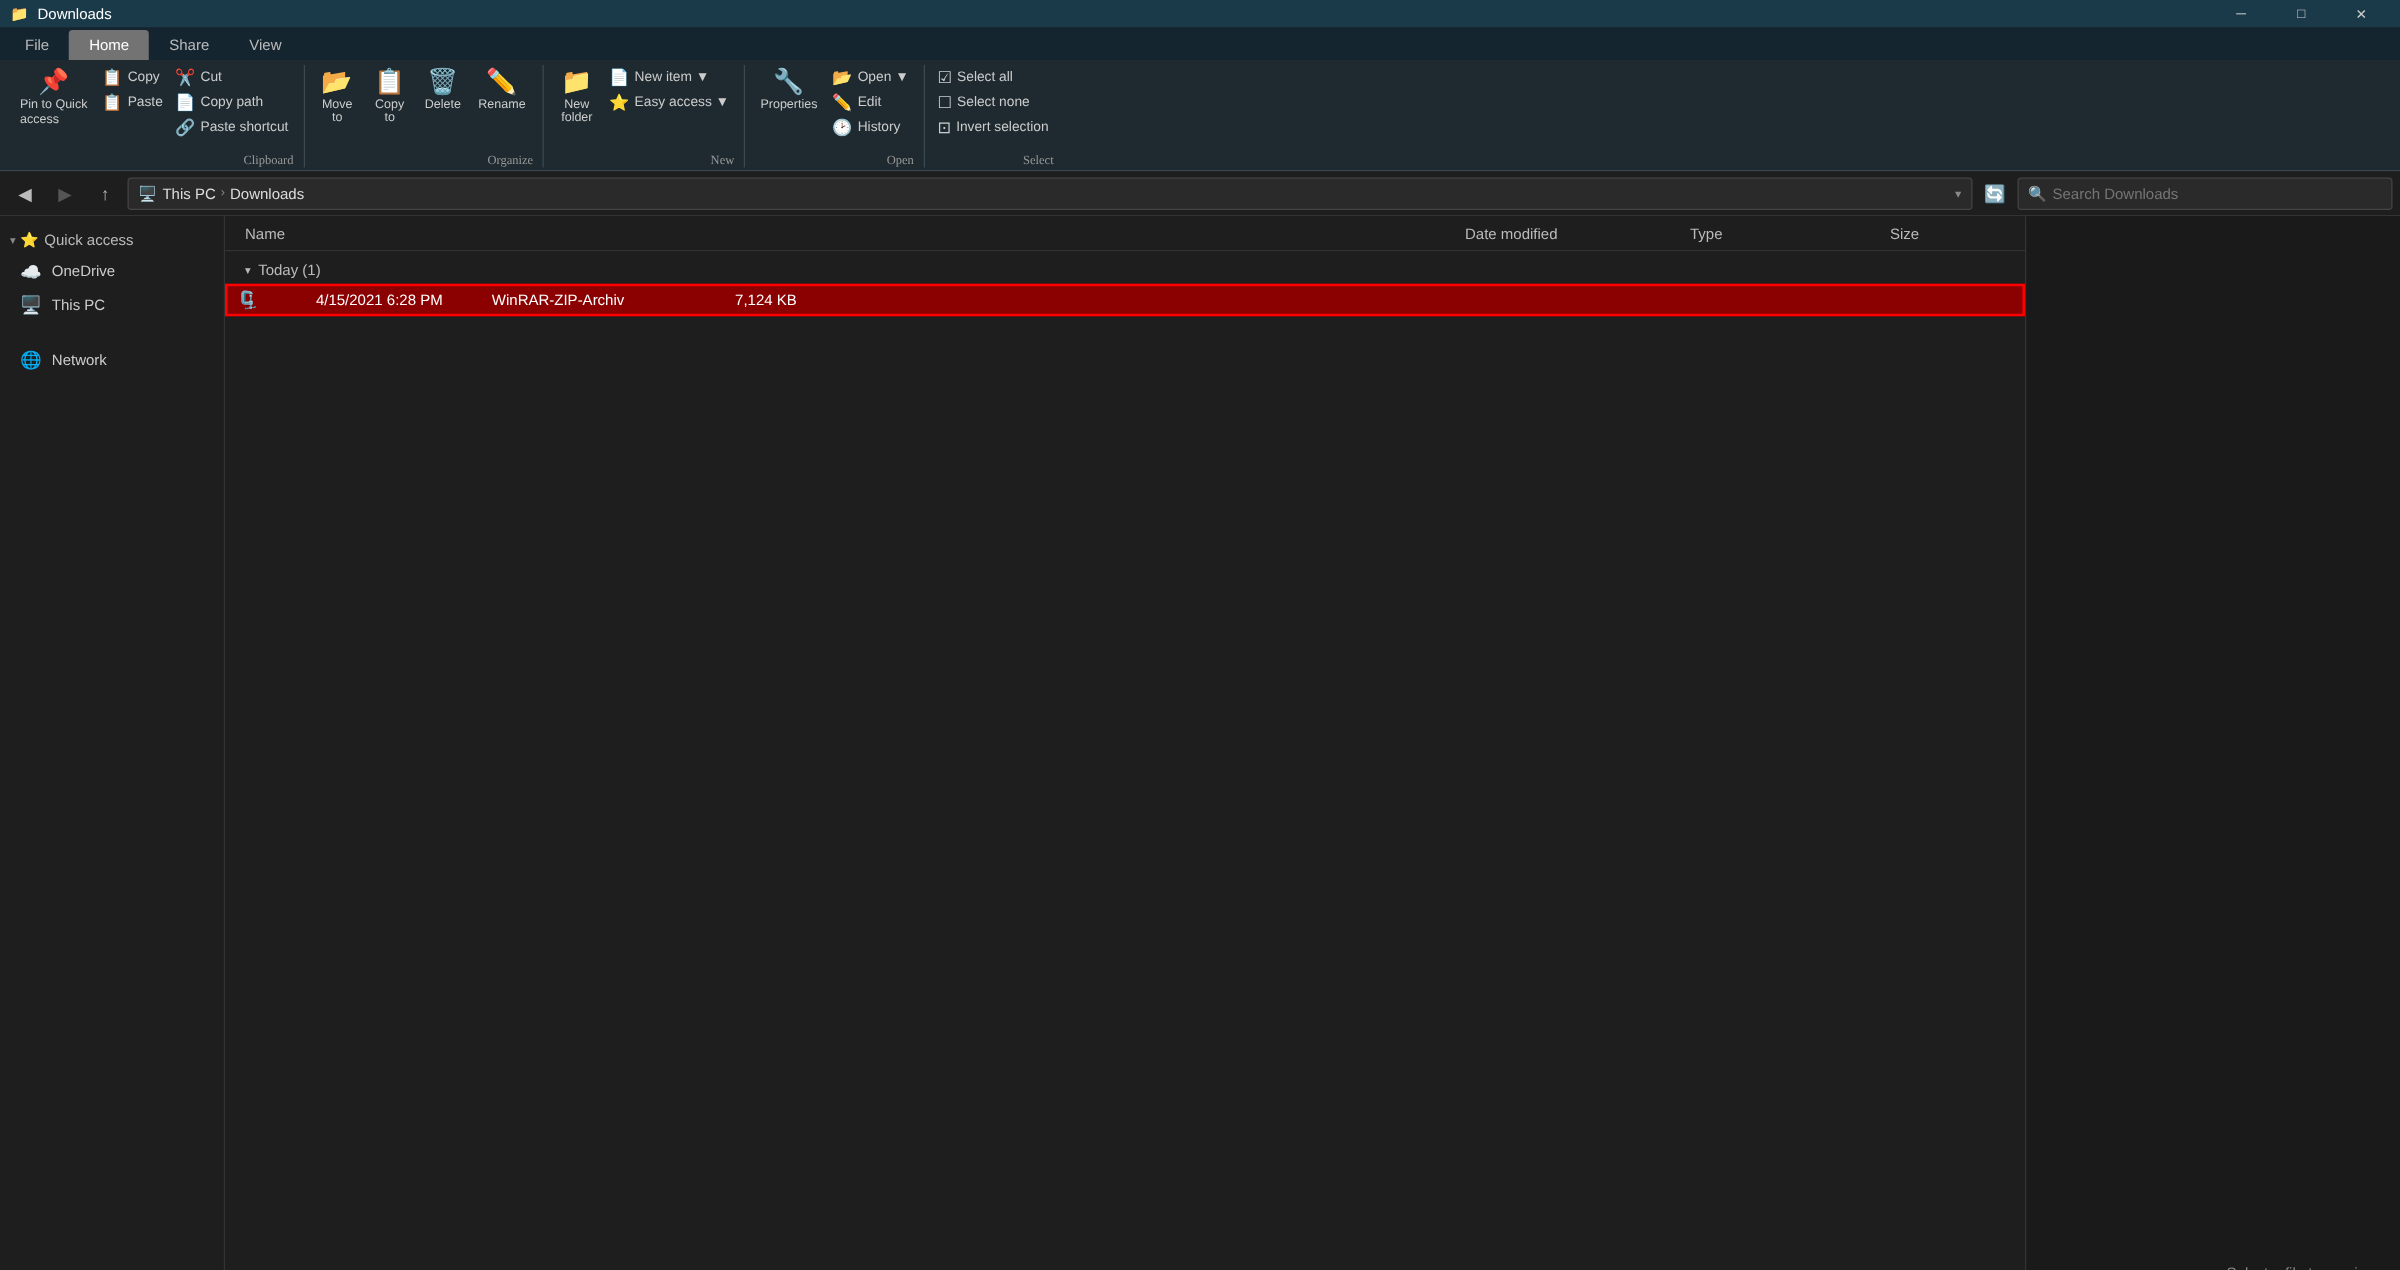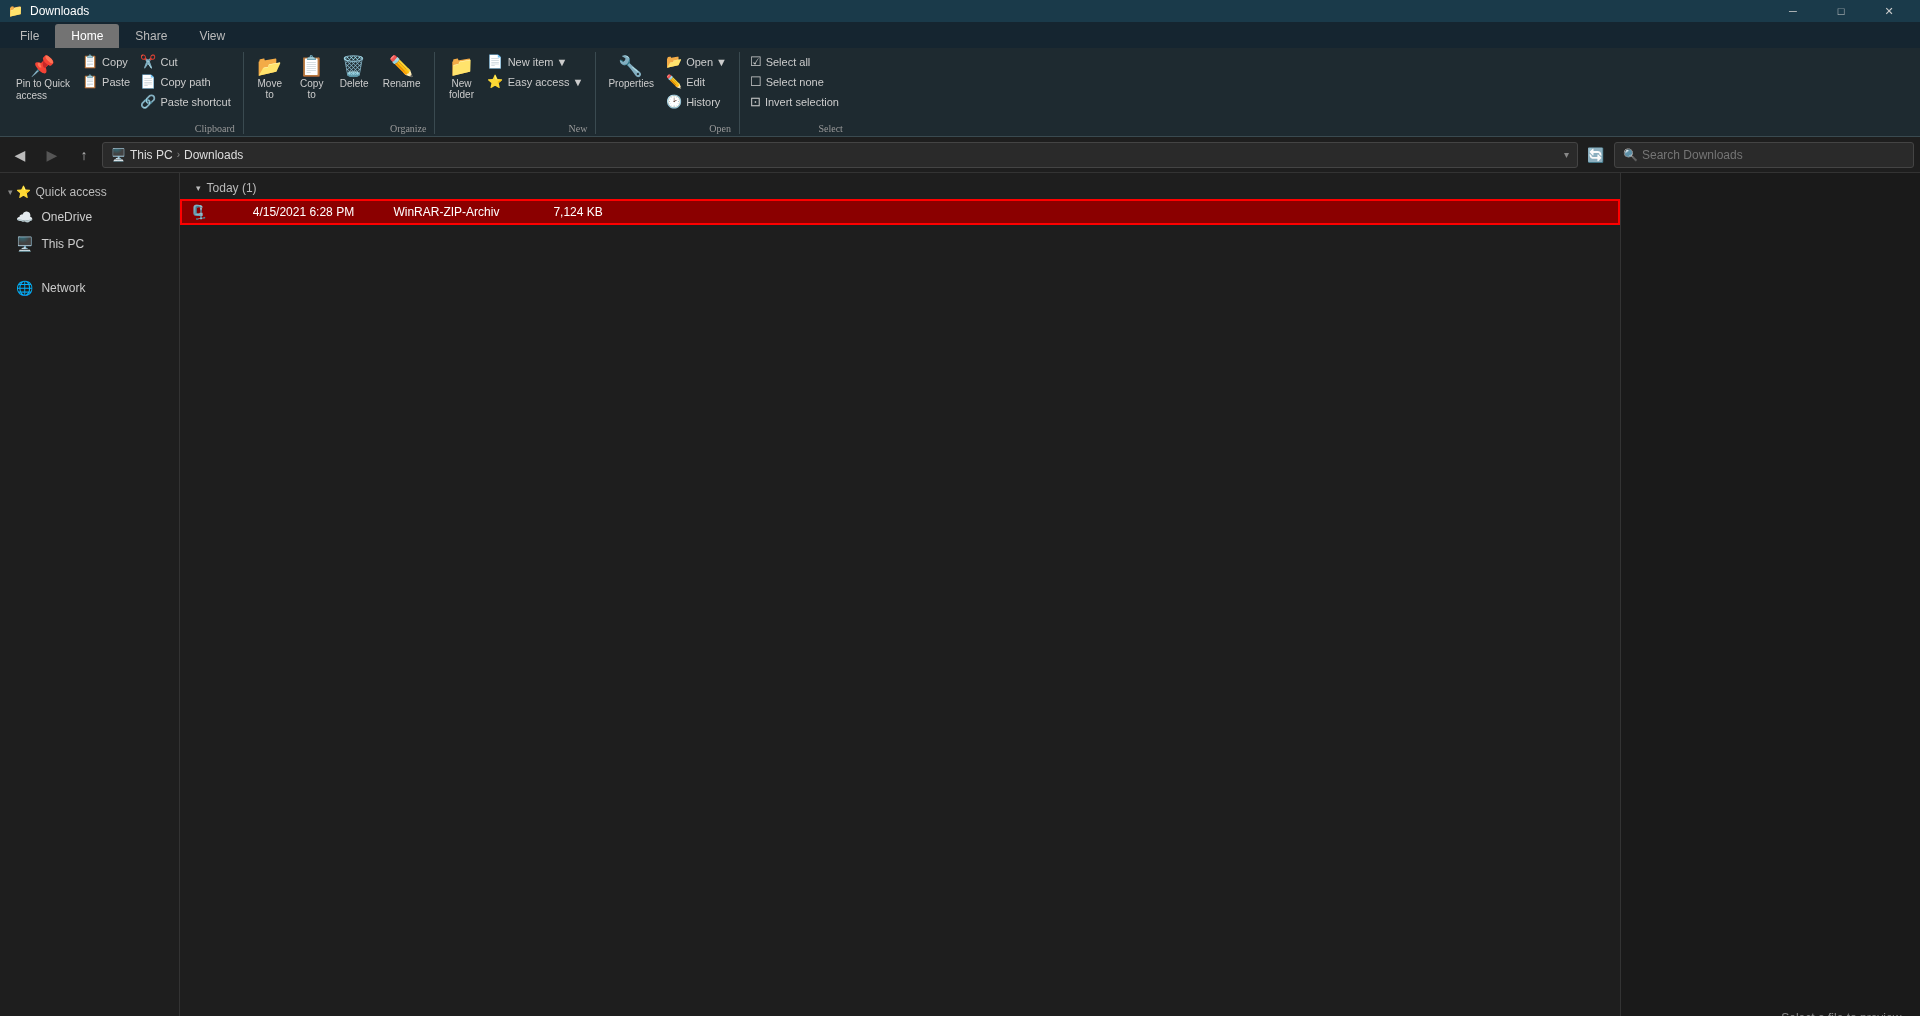--- a/index.html
+++ b/index.html
@@ -291,21 +291,21 @@
     }
     .file-row.selected {
       background: #8b0000;
       border: 2px solid #ff0000;
       color: #fff;
     }
     .file-row .file-icon { font-size: 14px; margin-right: 6px; color: #e8a020; }
     .file-row .file-name { flex: 1; padding: 0 4px; }
     .file-row .file-date { width: 180px; text-align: center; }
     .file-row .file-type { width: 160px; }
-    .file-row .file-size { width: 100px; text-align: left; padding-right: 16px; }
+    .file-row .file-size { width: 100px; text-align: right; padding-right: 16px; }
 
     
     #preview-pane {
       width: 300px;
       background: #1a1a1a;
       border-left: 1px solid #333;
       display: flex;
       align-items: flex-end;
       justify-content: flex-end;
       padding: 16px;
@@ -497,20 +497,26 @@
     </div>
     <div style="height:16px"></div>
     <div class="sidebar-item">
       <span class="s-icon">🌐</span>
       <span>Network</span>
     </div>
   </div>
 
   <div id="file-area">
 
+    <div id="column-headers">
+      <div class="col-name">Name</div>
+      <div class="col-date">Date modified</div>
+      <div class="col-type">Type</div>
+      <div class="col-size">Size</div>
+    </div>
 
     <div id="file-list">
       <div class="group-header">
         <span class="arrow">▾</span>
         <span>Today (1)</span>
       </div>
       <div class="file-row selected">
         <span class="file-icon">🗜️</span>
         <span class="file-date">4/15/2021 6:28 PM</span>
         <span class="file-type">WinRAR-ZIP-Archiv</span>

